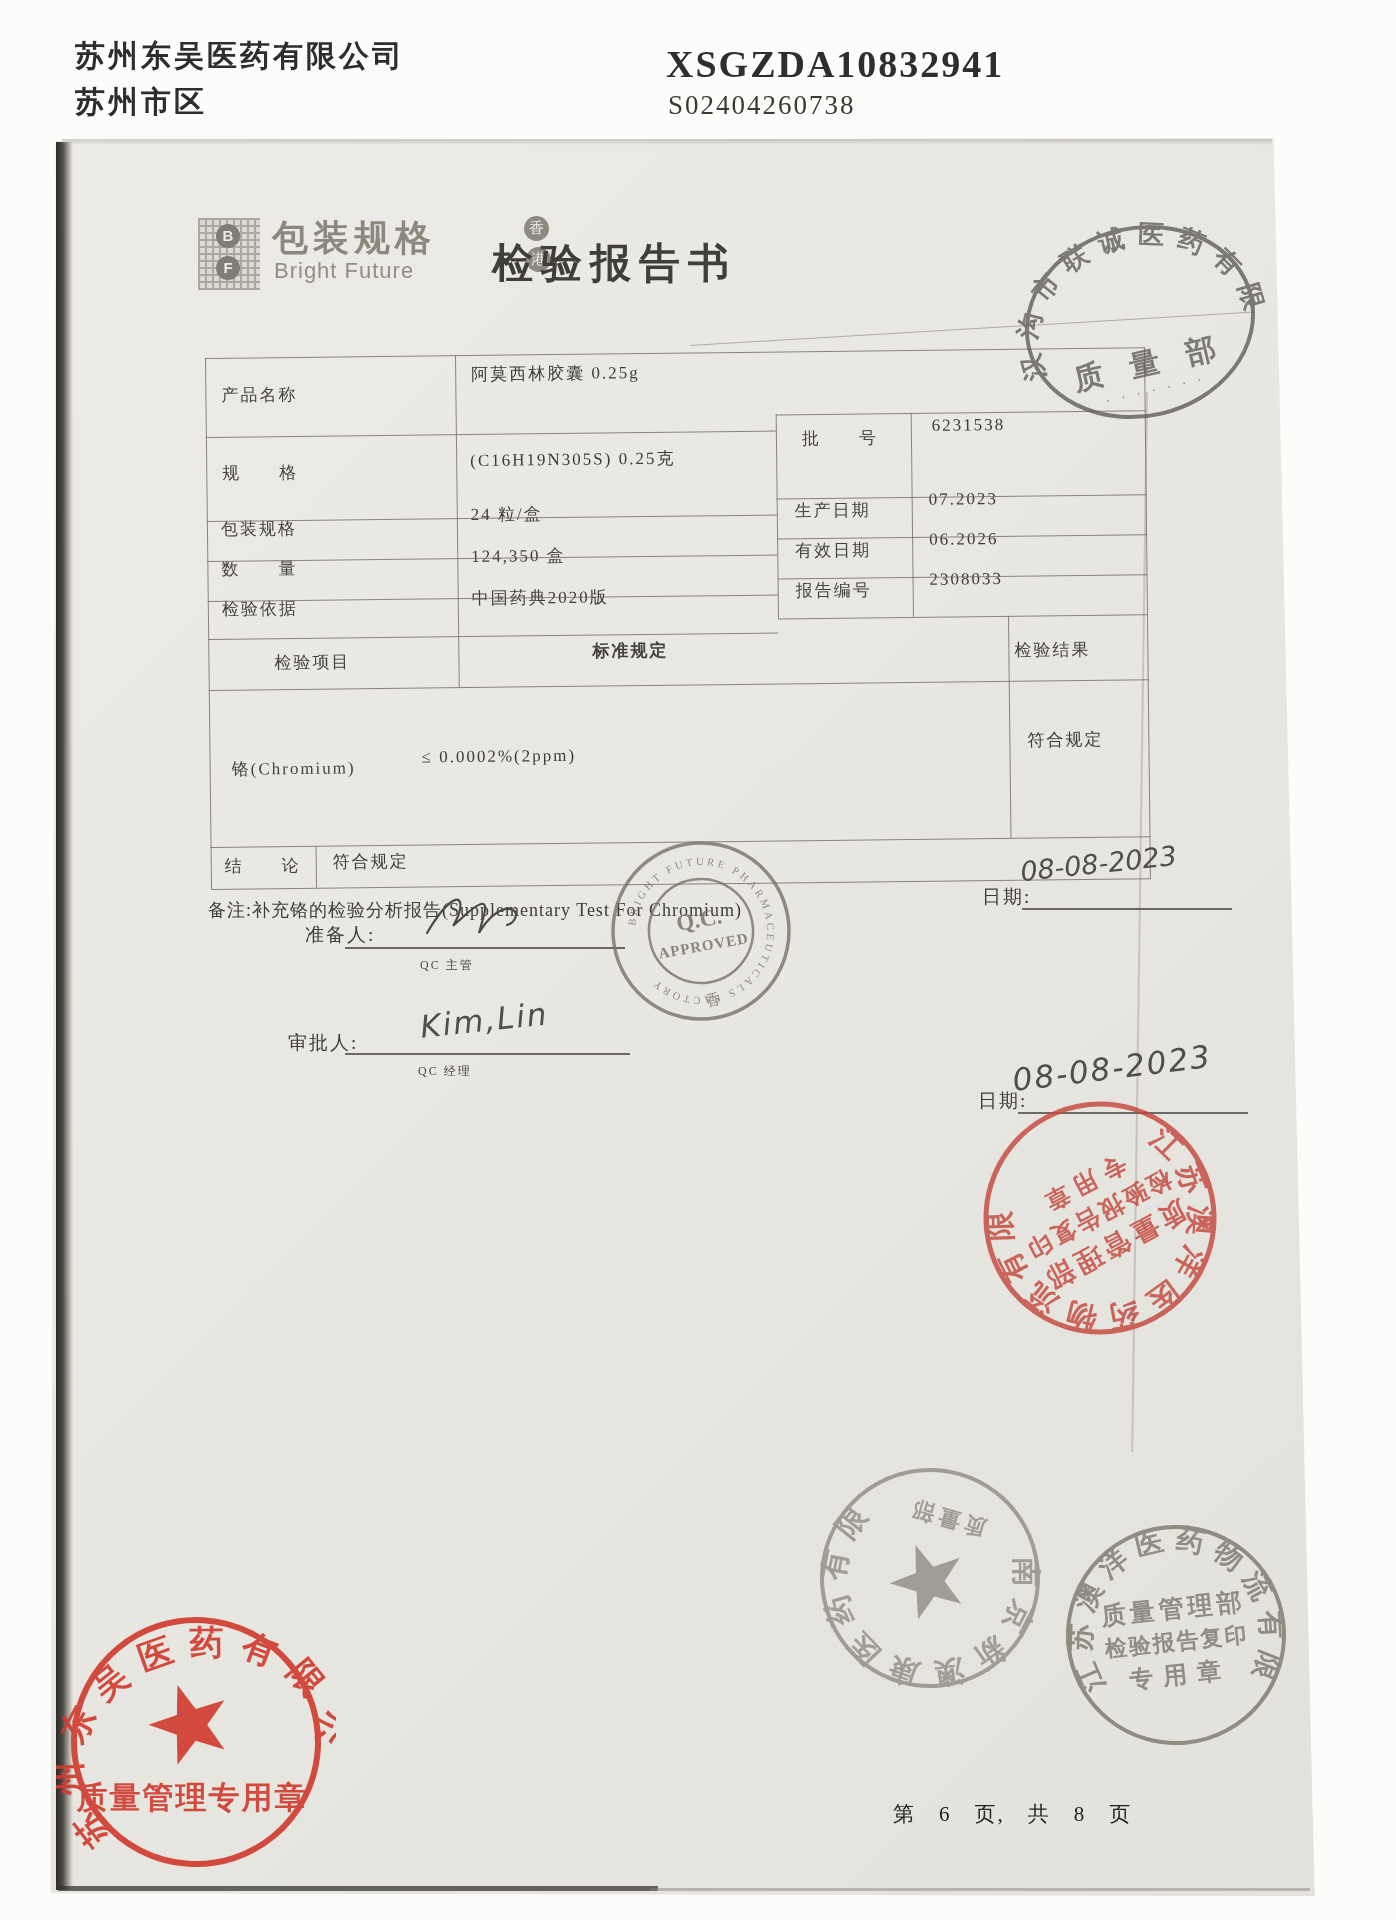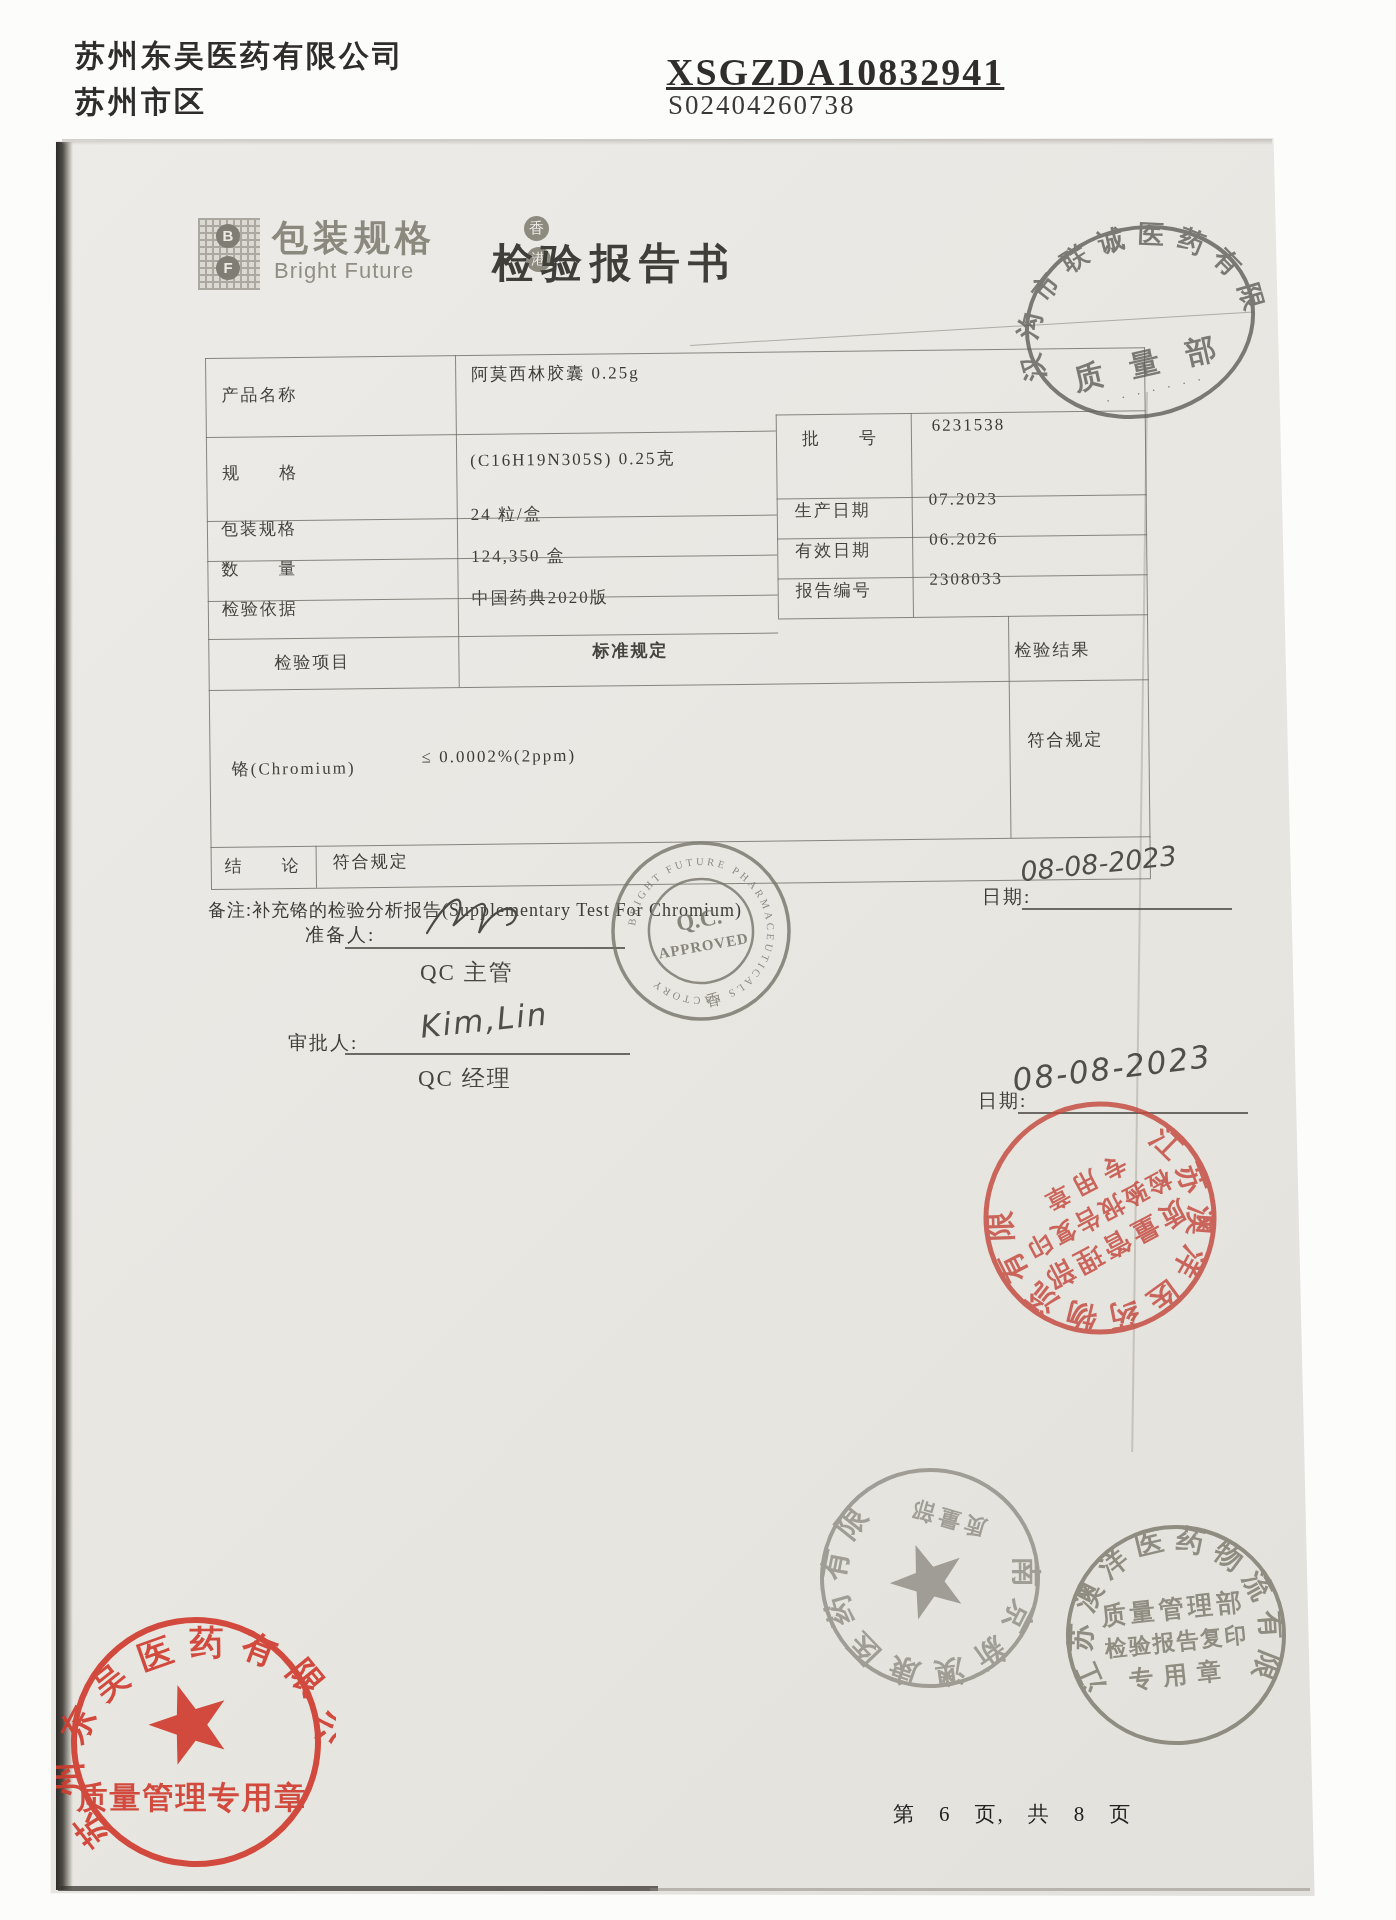--- a/index.html
+++ b/index.html
@@ -40,41 +40,41 @@
   .doc-title{left:492px;top:236px;font-size:41px;color:#403e39;letter-spacing:8px;font-weight:bold;z-index:2;}
   
   .tbl{left:205px;top:358px;width:940px;height:532px;transform:rotate(-0.65deg);
        transform-origin:left top;z-index:2;}
   .tline{position:absolute;background:#6f6c65;opacity:.8;}
   .cell{position:absolute;font-size:17px;color:#45433d;letter-spacing:2px;white-space:nowrap;}
   .val{color:#3d3b35;}
   .note-line{left:208px;top:898px;font-size:18px;color:#3f3d38;z-index:2;letter-spacing:1px;}
   
   .sig-label{font-size:19px;color:#3f3d38;z-index:2;letter-spacing:2px;}
-  .sig-role{font-size:23px;color:#47453f;z-index:2;letter-spacing:2px;}
+  .sig-role{font-size:12px;color:#47453f;z-index:2;letter-spacing:2px;}
   .sig-line{height:2px;background:#4c4a44;opacity:.8;z-index:2;}
   .handwrite{font-family:"DejaVu Sans",sans-serif;font-style:italic;color:#504e48;z-index:3;white-space:nowrap;}
   
   .stamp{position:absolute;z-index:4;}
   svg text{font-family:"Liberation Serif","DejaVu Serif",serif;}
 </style>
 </head>
 <body>
 
 <div class="page">
 
   <svg width="0" height="0" style="position:absolute">
     <defs>
       <path id="star-shape" d="M0,-40 L9.4,-12.9 L38,-12.4 L15.2,4.9 L23.5,32.4 L0,16 L-23.5,32.4 L-15.2,4.9 L-38,-12.4 L-9.4,-12.9 Z"></path>
     </defs>
   </svg>
 
   <div class="abs hdr-company" style="left:75px;top:36px;">苏州东吴医药有限公司</div>
   <div class="abs hdr-company" style="left:75px;top:82px;">苏州市区</div>
-  <div class="abs hdr-code1" style="left:666px;top:50px;text-decoration:underline;">XSGZDA10832941</div>
+  <div class="abs hdr-code1" style="left:666px;top:42px;">XSGZDA10832941</div>
   <div class="abs hdr-code2" style="left:668px;top:90px;">S02404260738</div>
 
   <div class="abs scan"></div>
   <div class="abs edge-left"></div>
   <div class="abs edge-top"></div>
   <div class="abs edge-bottom1"></div>
   <div class="abs edge-bottom2"></div>
   <div class="abs crease1"></div>
   <div class="abs crease2"></div>
 

